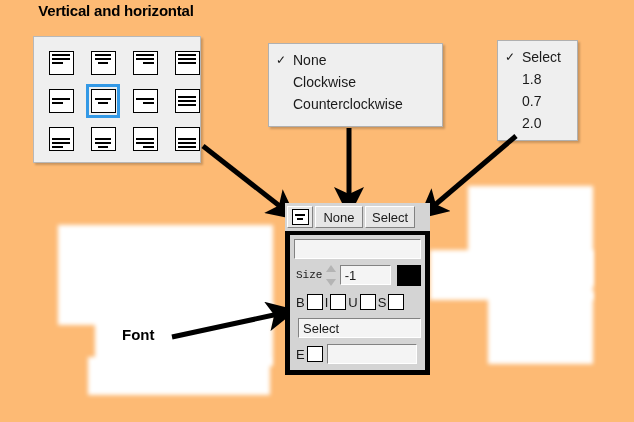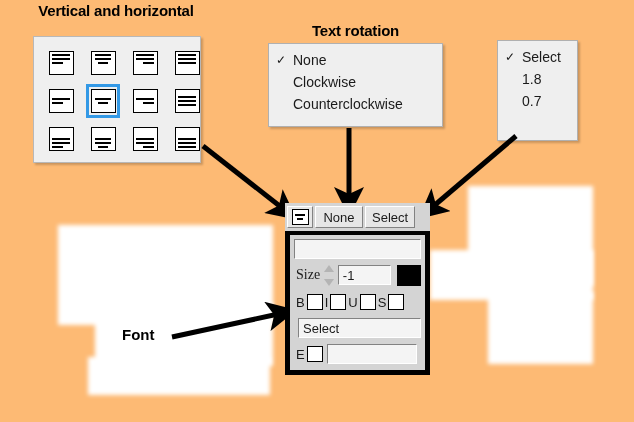--- a/index.html
+++ b/index.html
@@ -218,22 +218,22 @@
     font-size: 13px;
     color: #1a1a1a;
     display: flex;
     align-items: center;
     padding-left: 4px;
   }
   #fontname-box { width: 129px; height: 20px; }
 
   #size-row { gap: 0; height: 24px; }
   .w-label {
-    font-family: Liberation Serif, serif;
-    font-size: 14px;
+    font-family: Liberation Mono, monospace;
+    font-size: 11px;
     color: #1a1a1a;
     padding: 0 2px 0 2px;
   }
   .spinner {
     width: 12px;
     height: 21px;
     display: flex;
     flex-direction: column;
     justify-content: space-between;
     margin: 0 3px 0 1px;
@@ -297,21 +297,20 @@
   <div class="bg-block" style="left:95px;  top:303px; width:178px; height:63px;"></div>
   <div class="bg-block" style="left:88px;  top:357px; width:182px; height:38px;"></div>
   <div class="bg-block" style="left:468px; top:186px; width:125px; height:100px;"></div>
   <div class="bg-block" style="left:430px; top:250px; width:163px; height:50px;"></div>
   <div class="bg-block" style="left:488px; top:292px; width:105px; height:72px;"></div>
 
   <div class="callout-title" style="left:18px; top:2px; width:196px;">
     <div>Vertical and horizontal</div>
   </div>
 
-  <div class="callout-title" style="left:268px; top:22px; width:175px;">Text rotation</div>
 
 
   <div id="align-panel">
     <div id="align-grid">
 
       <div class="align-cell">
         <span class="align-icon v-top h-left">
             <i class="a"></i>
             <i class="b"></i>
             <i class="c"></i>
@@ -417,20 +416,24 @@
       <span class="dd-check">✓</span>
       <span class="dd-label">Select</span>
     </div>
     <div class="dd-item">
       <span class="dd-check"></span>
       <span class="dd-label">1.8</span>
     </div>
     <div class="dd-item">
       <span class="dd-check"></span>
       <span class="dd-label">0.7</span>
+    </div>
+    <div class="dd-item">
+      <span class="dd-check"></span>
+      <span class="dd-label">2.0</span>
     </div>
   </div>
 
   <svg class="arrow-svg" viewBox="0 0 634 422">
     <defs>
       <marker id="ah" markerWidth="6" markerHeight="6" refX="3.2" refY="3" orient="auto">
         <path d="M0,0 L6,3 L0,6 L1.4,3 Z" fill="#000000"></path>
       </marker>
     </defs>
 

